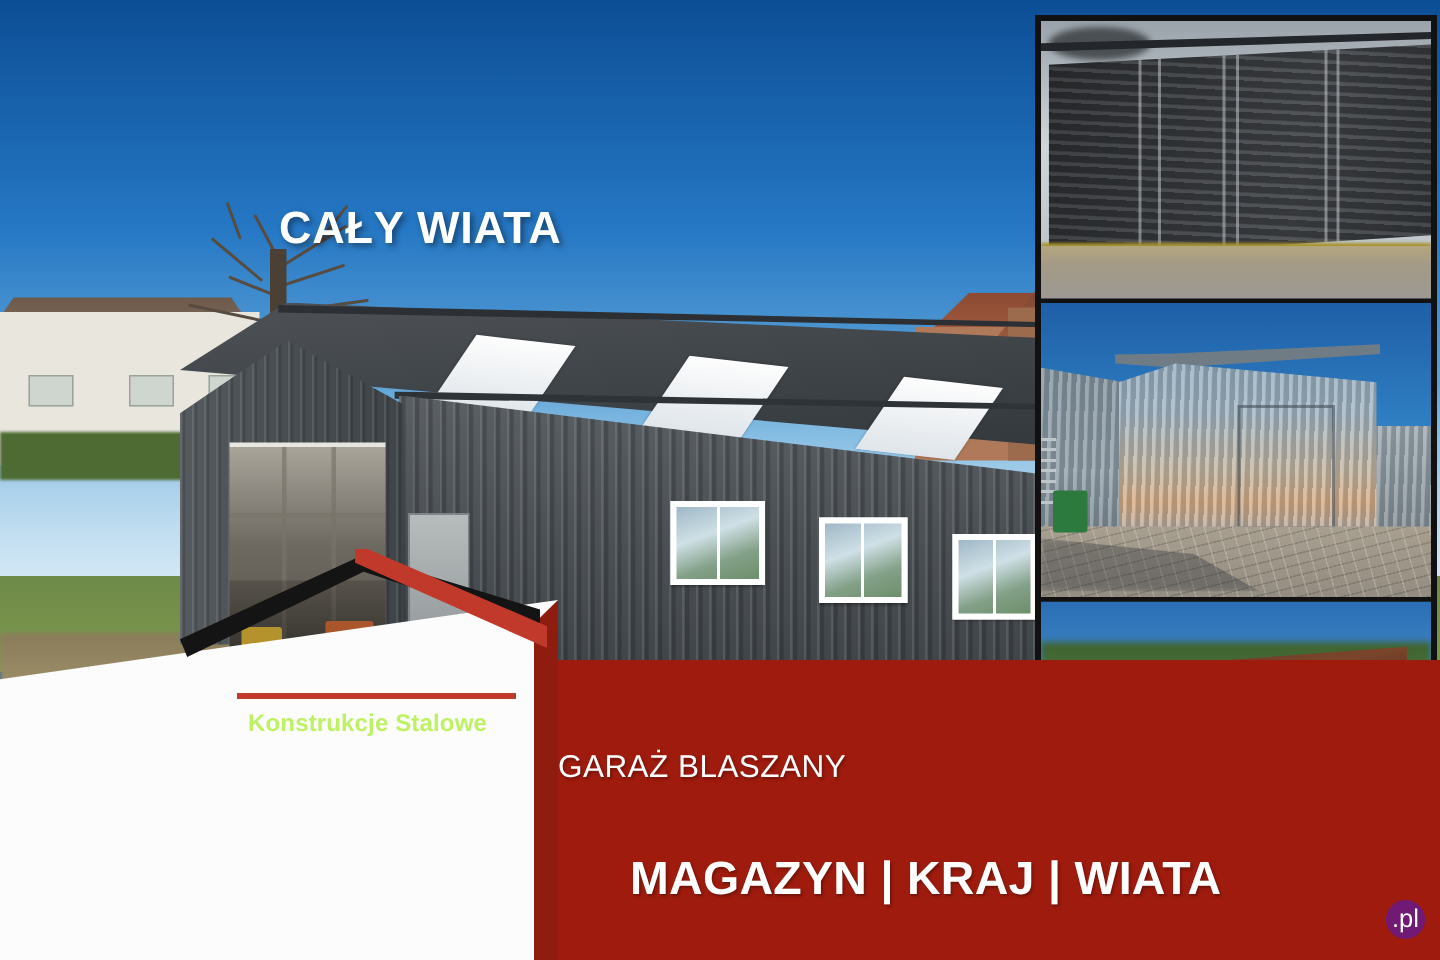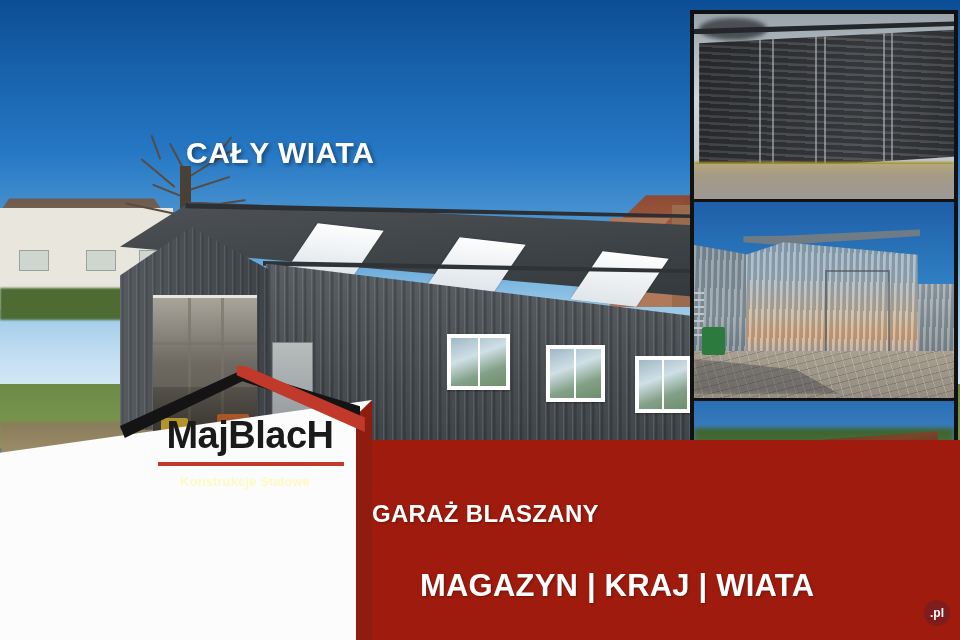--- a/index.html
+++ b/index.html
@@ -340,21 +340,21 @@
     position:absolute; left:150px; top:414px; width:200px;
     font-size:38px; font-weight:bold; color:#1a1a1a; letter-spacing:-.5px;
     text-align:center;
   }
   .logo-rule {
     position:absolute; left:158px; top:462px; width:186px; height:4px;
     background:#c0392b;
   }
   .logo-sub {
     position:absolute; left:130px; top:474px; width:230px;
-    font-size:13px; font-weight:bold; color:#fef9c3; text-align:center;
+    font-size:16px; font-weight:bold; color:#bef264; text-align:center;
     letter-spacing:.1px;
   }
   .fast {
     position:absolute; left:32px; top:552px; width:300px; height:36px;
     background:#ffffff; display:flex; align-items:center; justify-content:center;
   }
   .fast span {
     font-size:23px; font-weight:bold; color:#121212; letter-spacing:.3px;
   }
 
@@ -368,21 +368,21 @@
     background:#b01d0c; border:2px solid #e8b6ae; border-radius:14px;
     display:flex; align-items:center; justify-content:center;
     box-shadow:0 2px 5px rgba(0,0,0,.3);
   }
   .producent span {
     color:#fff; font-size:29px; font-weight:bold; letter-spacing:.4px;
     text-shadow:1px 1px 2px rgba(0,0,0,.35);
   }
   .line-garaz {
     position:absolute; left:372px; top:500px; width:330px;
-    color:#fff; font-size:24px; font-weight:bold; letter-spacing:.3px;
+    color:#fff; font-size:21px; font-weight:normal; letter-spacing:.3px;
     white-space:nowrap;
     text-shadow:1px 1px 2px rgba(0,0,0,.3);
   }
   .line-magazyn {
     position:absolute; left:420px; top:568px; width:460px;
     color:#fff; font-size:31px; font-weight:bold; letter-spacing:.2px;
     white-space:nowrap;
     text-shadow:1px 1px 2px rgba(0,0,0,.3);
   }
 
@@ -390,23 +390,23 @@
   .watermark {
     position:absolute; right:10px; bottom:14px;
     display:flex; align-items:flex-start;
   }
   .wm-text {
     font-size:27px; font-weight:bold; color:rgba(255,255,255,.60);
     letter-spacing:-.4px;
   }
   .wm-badge {
     width:26px; height:26px; border-radius:50%;
-    background:#7f1d1d; color:#fff;
+    background:#701a75; color:#fff;
     display:flex; align-items:center; justify-content:center;
-    font-size:12px; font-weight:bold;
+    font-size:17px; font-weight:normal;
     margin-left:-4px; margin-top:-4px;
   }
 </style>
 </head>
 <body>
 
 <div class="ad">
 
   <div class="scene">
     <div class="sky"></div>
@@ -566,21 +566,20 @@
   <div class="line-magazyn">MAGAZYN | KRAJ | WIATA</div>
 
   <div class="logo-panel"></div>
   <div class="logo-stripe"></div>
 
   <div class="roof-badge">
     <div class="roof-black"></div>
     <div class="roof-red"></div>
   </div>
 
-  <div class="logo-word">MajBlacH</div>
   <div class="logo-rule"></div>
   <div class="logo-sub">Konstrukcje Stalowe</div>
 
 
   <div class="watermark">
     <span class="wm-badge">.pl</span>
   </div>
 
 </div>
 

